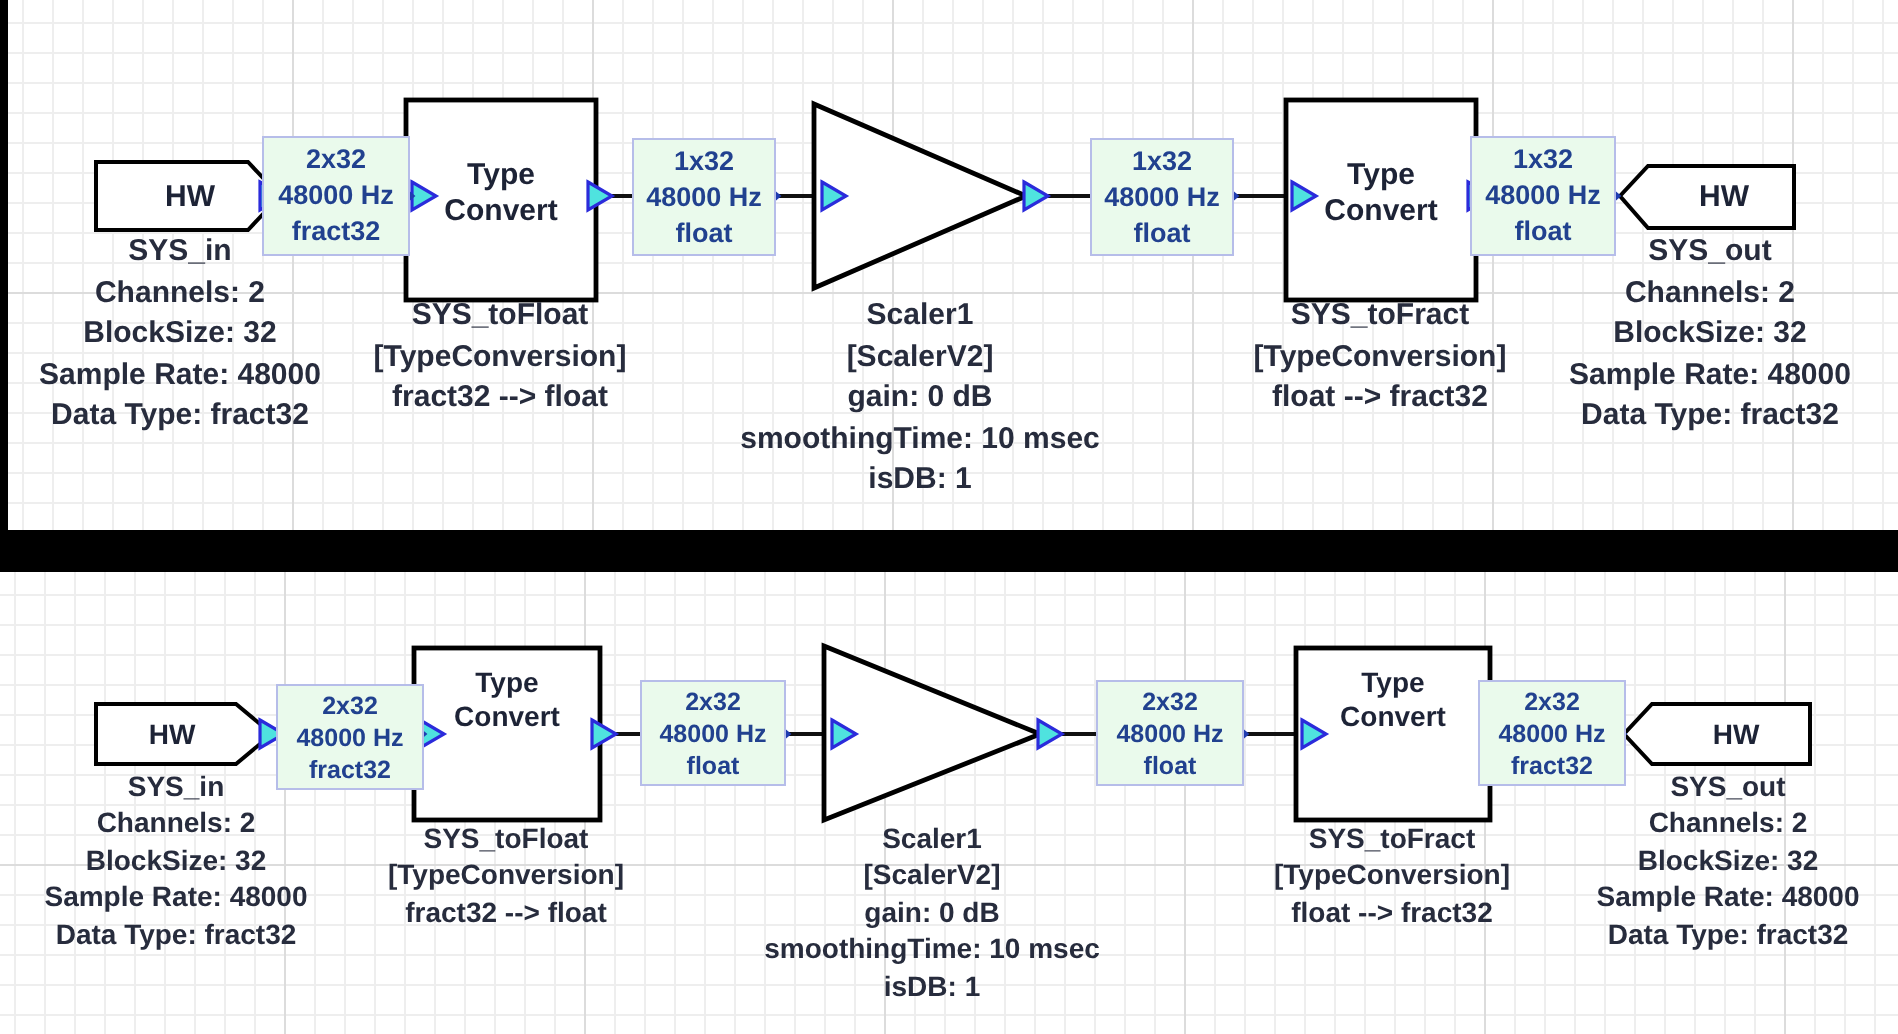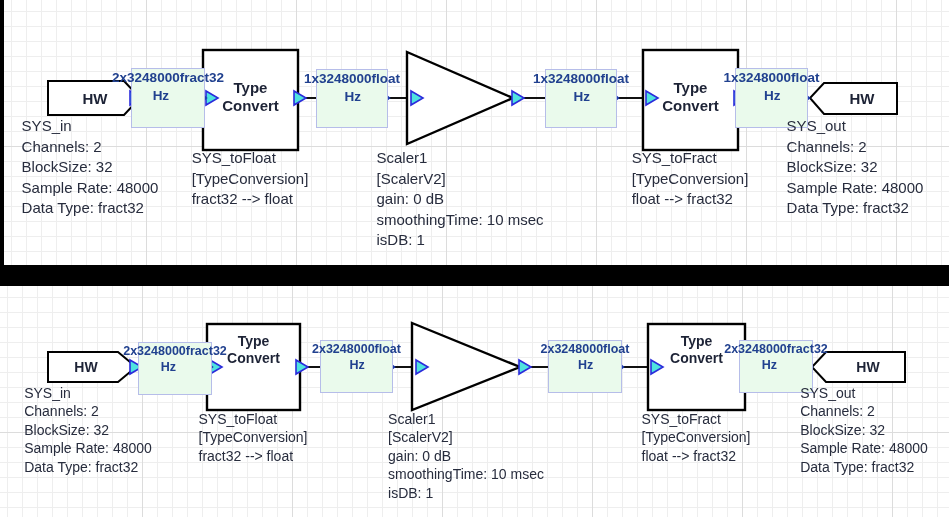--- a/index.html
+++ b/index.html
@@ -10,27 +10,27 @@
     background-image:
       linear-gradient(to right,#dcdcdc 1px,transparent 1px),
       linear-gradient(to bottom,#dcdcdc 1px,transparent 1px),
       linear-gradient(to right,#eeeeee 1px,transparent 1px),
       linear-gradient(to bottom,#eeeeee 1px,transparent 1px);
     background-size:150px 150px,150px 150px,15px 15px,15px 15px;
     background-position:-8px -4px;}
   .panel-top{left:4px;top:0;width:945px;height:265px;}
   .panel-bottom{left:0;top:286px;width:949px;height:231px;}
   svg.layer{position:absolute;left:0;top:0;display:block;}
-  .lb{position:absolute;display:flex;flex-direction:row;justify-content:center;
+  .lb{position:absolute;display:flex;flex-direction:column;justify-content:center;
       text-align:center;background:#eafaec;border:1px solid #b6bde9;
       color:#21418f;font-weight:700;box-sizing:border-box;}
   .lbt{font-size:13.5px;line-height:18px;}
   .lbb{font-size:12.5px;line-height:16px;}
   .bt{position:absolute;text-align:center;font-weight:700;color:#1d2336;}
-  .cap{position:absolute;text-align:left;font-weight:400;color:#272c3d;
+  .cap{position:absolute;text-align:center;font-weight:700;color:#272c3d;
        transform:translateX(-50%);white-space:nowrap;}
   .capt{font-size:15px;line-height:20.5px;}
   .capb{font-size:14px;line-height:18.4px;}
 </style>
 </head>
 <body>
 
 <div class="stage">
 
   <section class="panel panel-top">

